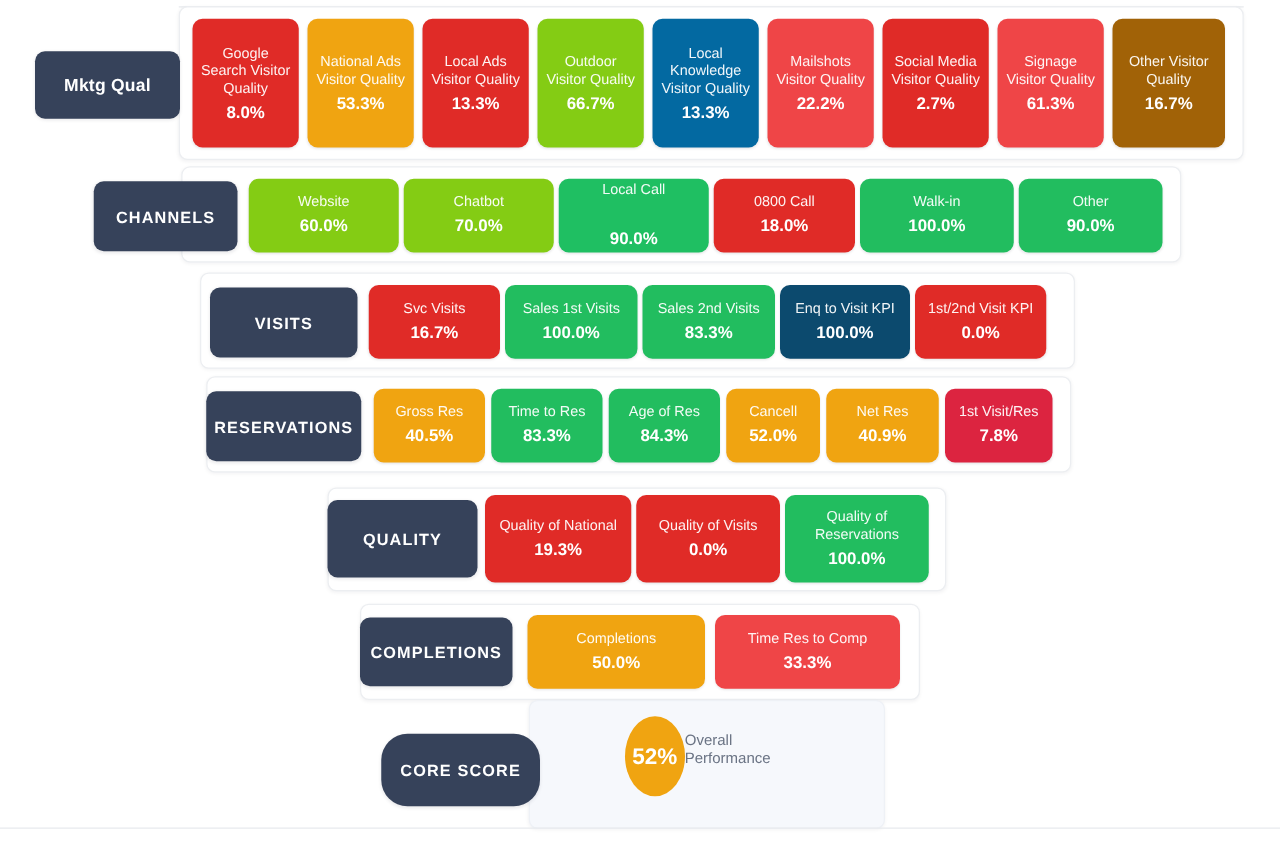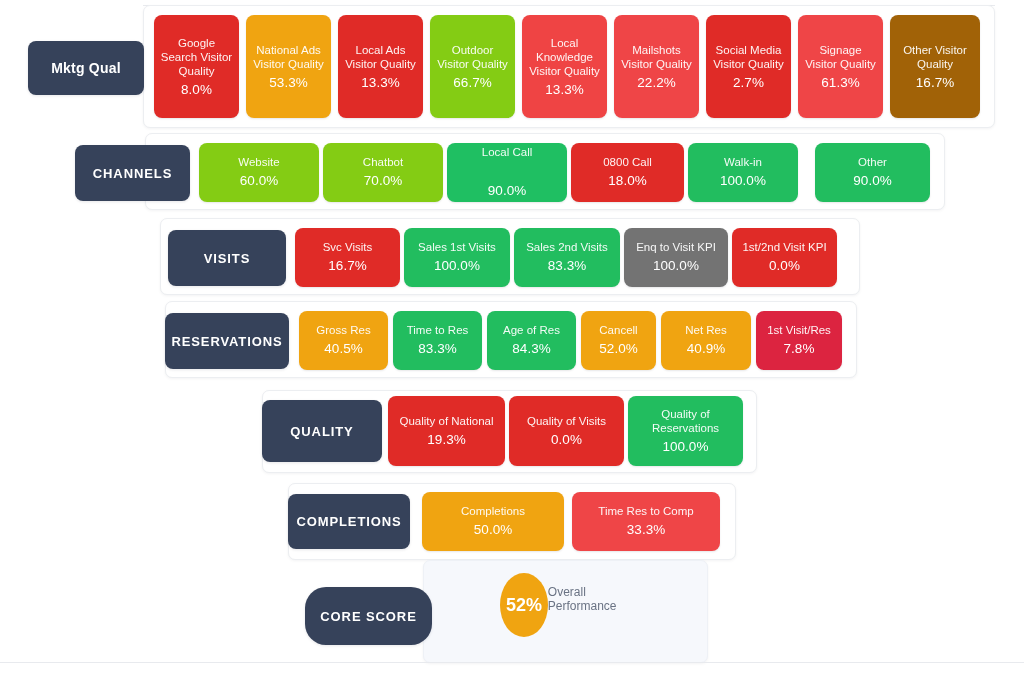--- a/index.html
+++ b/index.html
@@ -71,21 +71,21 @@
   }
   .tile .tile-label {
     font-size: 11.5px;
     line-height: 13.5px;
     font-weight: normal;
     color: rgba(255,255,255,0.94);
   }
   .tile .tile-value {
     font-size: 13.5px;
     line-height: 16px;
-    font-weight: normal;
+    font-weight: bold;
     margin-top: 4px;
     color: #ffffff;
   }
   .tile.tall .tile-label { line-height: 14px; }
 
   
   .gauge-wrap {
     position: absolute;
     display: flex;
     flex-direction: row;
@@ -147,21 +147,21 @@
   <div class="tile tall" style="left:338px; top:15px; width:85px; height:103px; background:#e02b27;">
     <div class="tile-label">Local Ads Visitor Quality</div>
     <div class="tile-value">13.3%</div>
   </div>
 
   <div class="tile tall" style="left:430px; top:15px; width:85px; height:103px; background:#84cc14;">
     <div class="tile-label">Outdoor Visitor Quality</div>
     <div class="tile-value">66.7%</div>
   </div>
 
-  <div class="tile tall" style="left:522px; top:15px; width:85px; height:103px; background:#ef4444;">
+  <div class="tile tall" style="left:522px; top:15px; width:85px; height:103px; background:#0369a1;">
     <div class="tile-label">Local Knowledge Visitor Quality</div>
     <div class="tile-value">13.3%</div>
   </div>
 
   <div class="tile tall" style="left:614px; top:15px; width:85px; height:103px; background:#ef4547;">
     <div class="tile-label">Mailshots Visitor Quality</div>
     <div class="tile-value">22.2%</div>
   </div>
 
   <div class="tile tall" style="left:706px; top:15px; width:85px; height:103px; background:#e02b27;">
@@ -198,21 +198,21 @@
   <div class="tile" style="left:447px; top:143px; width:120px; height:59px; background:#1fbf62;gap:20px;">
     <div class="tile-label">Local Call</div>
     <div class="tile-value">90.0%</div>
   </div>
 
   <div class="tile" style="left:571px; top:143px; width:113px; height:59px; background:#e02b27;">
     <div class="tile-label">0800 Call</div>
     <div class="tile-value">18.0%</div>
   </div>
 
-  <div class="tile" style="left:688px; top:143px; width:110px; height:59px; background:#22bd5f;">
+  <div class="tile" style="left:688px; top:143px; width:123px; height:59px; background:#22bd5f;">
     <div class="tile-label">Walk-in</div>
     <div class="tile-value">100.0%</div>
   </div>
 
   <div class="tile" style="left:815px; top:143px; width:115px; height:59px; background:#22bd5f;">
     <div class="tile-label">Other</div>
     <div class="tile-value">90.0%</div>
   </div>
 
   <div class="row-card" style="left:160px; top:218px; width:700px; height:77px;"></div>
@@ -229,21 +229,21 @@
   <div class="tile" style="left:404px; top:228px; width:106px; height:59px; background:#22bd5f;">
     <div class="tile-label">Sales 1st Visits</div>
     <div class="tile-value">100.0%</div>
   </div>
 
   <div class="tile" style="left:514px; top:228px; width:106px; height:59px; background:#22bd5f;text-align:center;">
     <div class="tile-label">Sales 2nd Visits</div>
     <div class="tile-value">83.3%</div>
   </div>
 
-  <div class="tile" style="left:624px; top:228px; width:104px; height:59px; background:#737373;">
+  <div class="tile" style="left:624px; top:228px; width:104px; height:59px; background:#0c4a6e;">
     <div class="tile-label">Enq to Visit KPI</div>
     <div class="tile-value">100.0%</div>
   </div>
 
   <div class="tile" style="left:732px; top:228px; width:105px; height:59px; background:#e02b27;">
     <div class="tile-label">1st/2nd Visit KPI</div>
     <div class="tile-value">0.0%</div>
   </div>
 
   <div class="row-card" style="left:165px; top:301px; width:692px; height:77px;"></div>

